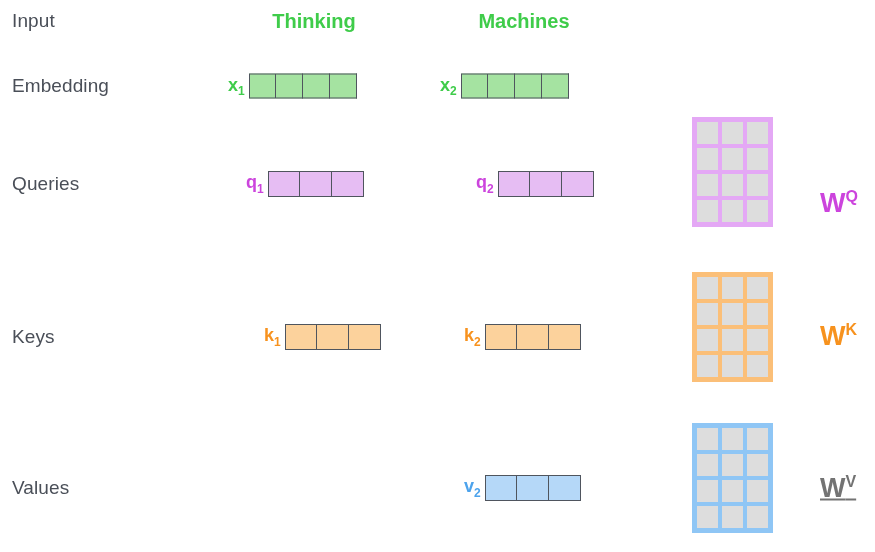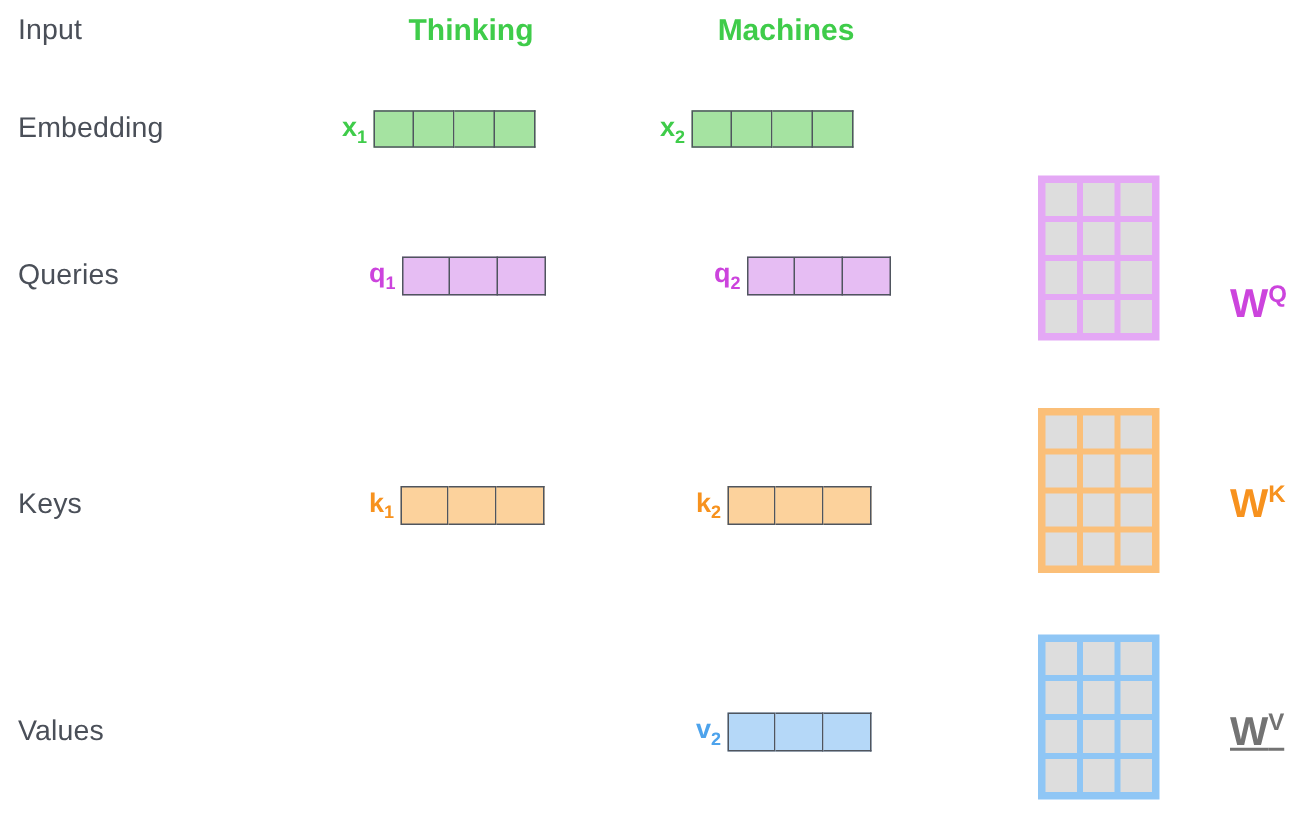--- a/index.html
+++ b/index.html
@@ -206,21 +206,21 @@
     <span class="mcell"></span>
     <span class="mcell"></span>
     <span class="mcell"></span>
     <span class="mcell"></span>
     <span class="mcell"></span>
     <span class="mcell"></span>
   </div>
 
   <div class="w-label q" style="left:820px; top:183px;margin-top:20px;"><span>W</span><sup>Q</sup></div>
 
-  <div class="vec-group key" style="left:246px; top:337px;">
+  <div class="vec-group key" style="left:264px; top:337px;">
     <span class="vec-name"><span>k</span><sub>1</sub></span>
     <span class="vec-cells">
       <span class="cell"></span>
       <span class="cell"></span>
       <span class="cell"></span>
     </span>
   </div>
 
   <div class="vec-group key" style="left:464px; top:337px;">
     <span class="vec-name"><span>k</span><sub>2</sub></span>

